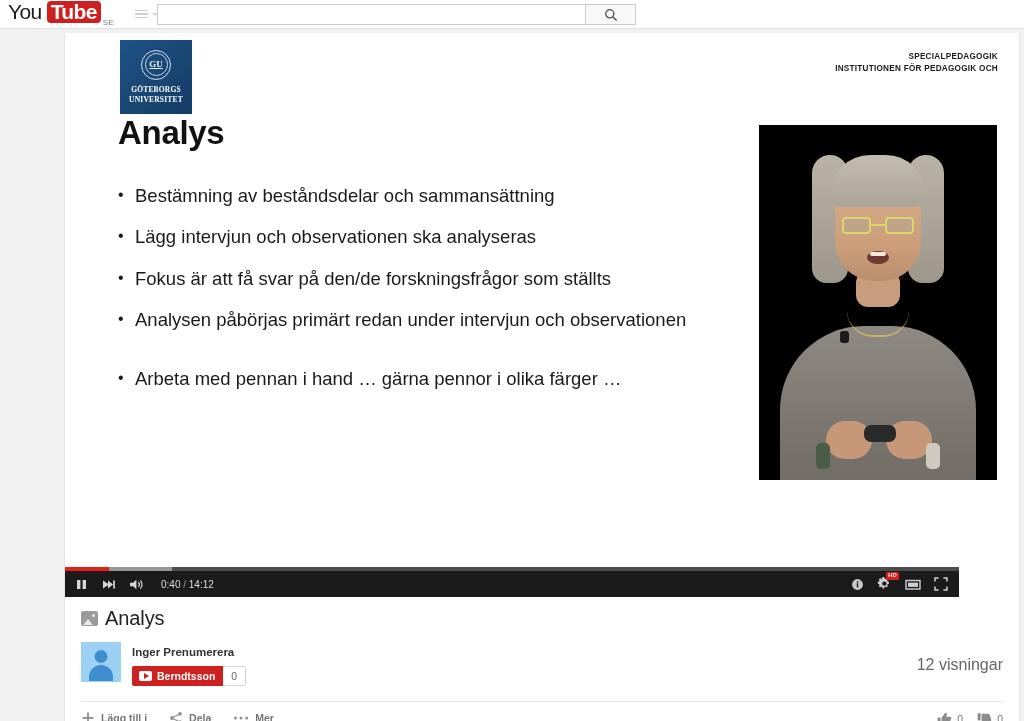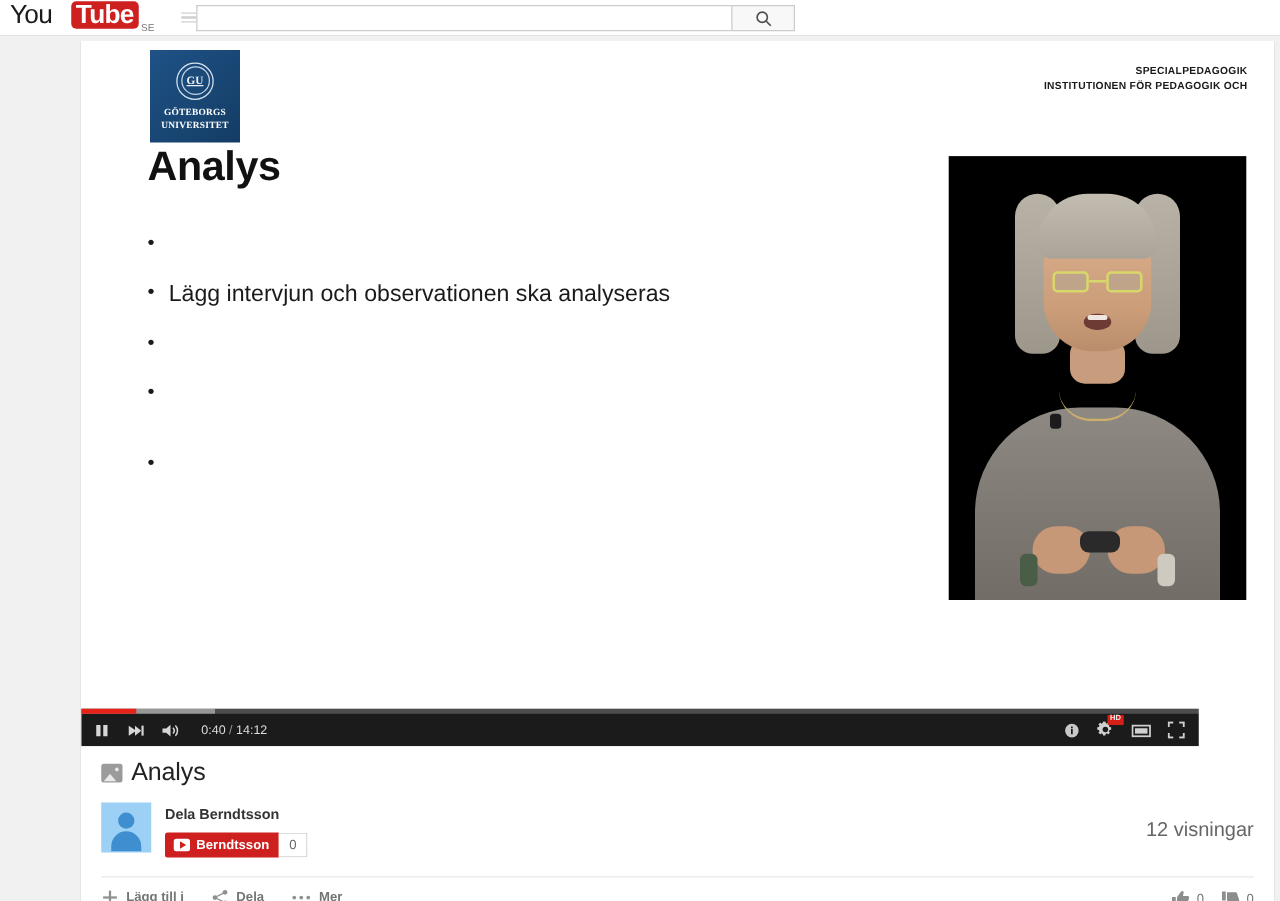--- a/index.html
+++ b/index.html
@@ -26,21 +26,21 @@
   }
   .logo-you {
     font-family: "Liberation Sans", sans-serif;
     font-weight: normal; font-size: 21px;
     color: #1b1b1b; letter-spacing: -0.6px;
   }
   .logo-tube {
     background: #cd201f; color: #fff;
     font-weight: bold; font-size: 21px;
     padding: 0px 4px 1px 4px;
-    border-radius: 4px; margin-left: 15px;
+    border-radius: 4px; margin-left: 5px;
     letter-spacing: -0.6px;
   }
   .logo-cc {
     font-size: 8px; color: #767676;
     margin-left: 2px; margin-top: 18px;
     font-weight: normal;
   }
   #guide-toggle {
     margin-left: 18px; display: flex;
     align-items: center; cursor: pointer;
@@ -451,33 +451,37 @@
         <div id="dept-title">
           <div>SPECIALPEDAGOGIK</div>
           <div>INSTITUTIONEN FÖR PEDAGOGIK OCH</div>
         </div>
 
         <div id="slide-title">Analys</div>
 
         <div id="bullets">
           <div class="bullet">
             <span class="dot">•</span>
+            <span>Bestämning av beståndsdelar och sammansättning</span>
           </div>
           <div class="bullet">
             <span class="dot">•</span>
             <span>Lägg intervjun och observationen ska analyseras</span>
           </div>
           <div class="bullet">
             <span class="dot">•</span>
+            <span>Fokus är att få svar på den/de forskningsfrågor som ställts</span>
           </div>
           <div class="bullet">
             <span class="dot">•</span>
+            <span>Analysen påbörjas primärt redan under intervjun och observationen</span>
           </div>
           <div class="bullet gap-above">
             <span class="dot">•</span>
+            <span>Arbeta med pennan i hand … gärna pennor i olika färger …</span>
           </div>
         </div>
 
         <div id="presenter">
           <div id="pr-bg"></div>
           <div id="pr-body"></div>
           <div id="pr-neck"></div>
           <div class="pr-hair-side" id="pr-hair-l"></div>
           <div class="pr-hair-side" id="pr-hair-r"></div>
           <div id="pr-head"></div>
@@ -564,21 +568,21 @@
         <span id="photo-icon"></span>
         <span id="video-title">Analys</span>
       </div>
 
       <div id="owner-row">
         <div id="avatar">
           <span class="av-head"></span>
           <span class="av-body"></span>
         </div>
         <div id="owner-text">
-          <span id="channel-name">Dela Berndtsson</span>
+          <span id="channel-name">Inger Prenumerera</span>
           <div id="sub-row">
             <div id="subscribe-btn">
               <span id="sub-play">
                   <i></i>
                 </span>
               <span>Berndtsson</span>
             </div>
             <div id="sub-count">0</div>
           </div>
         </div>

